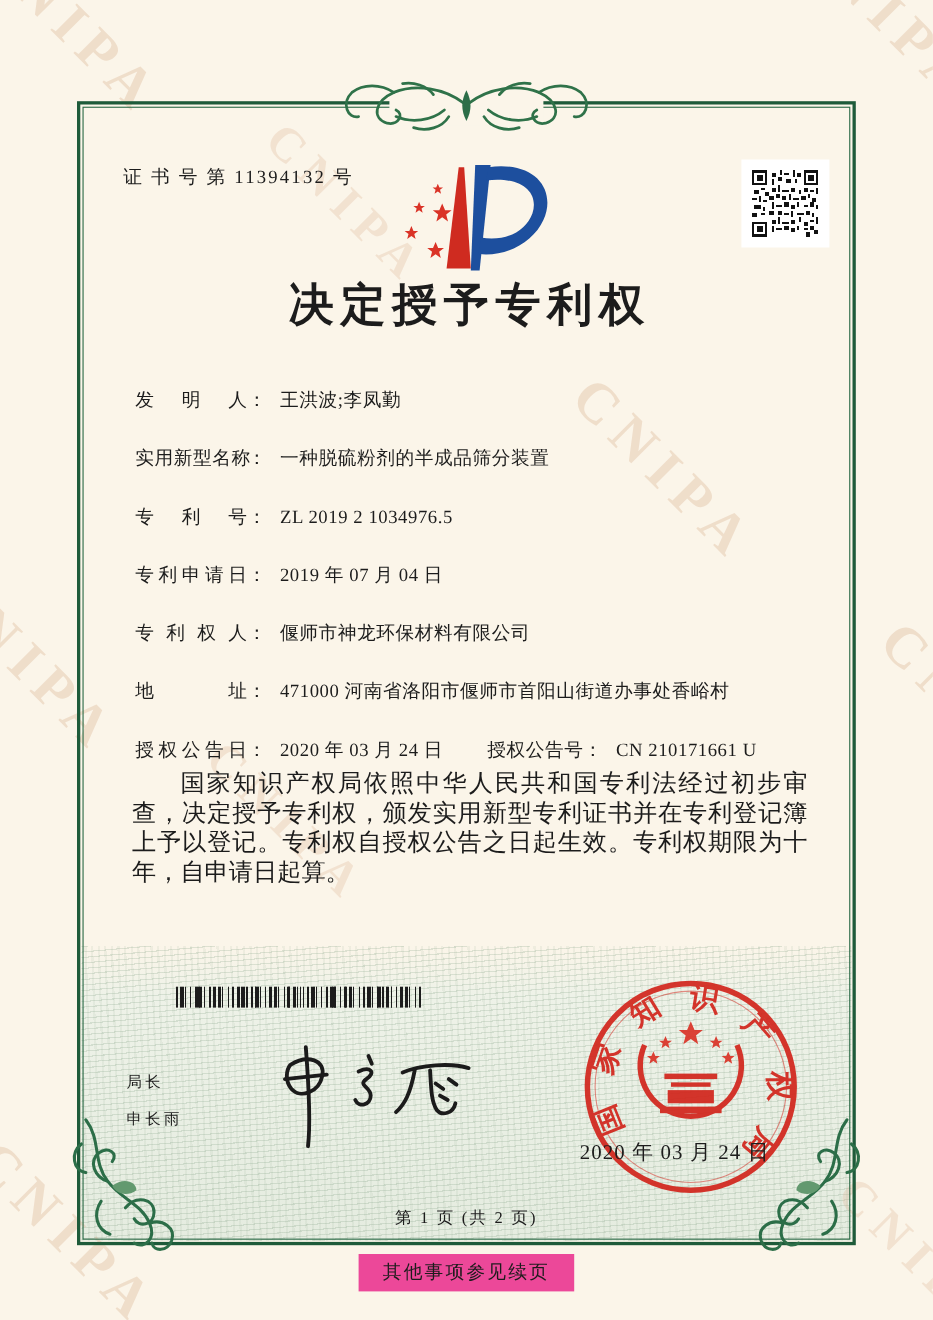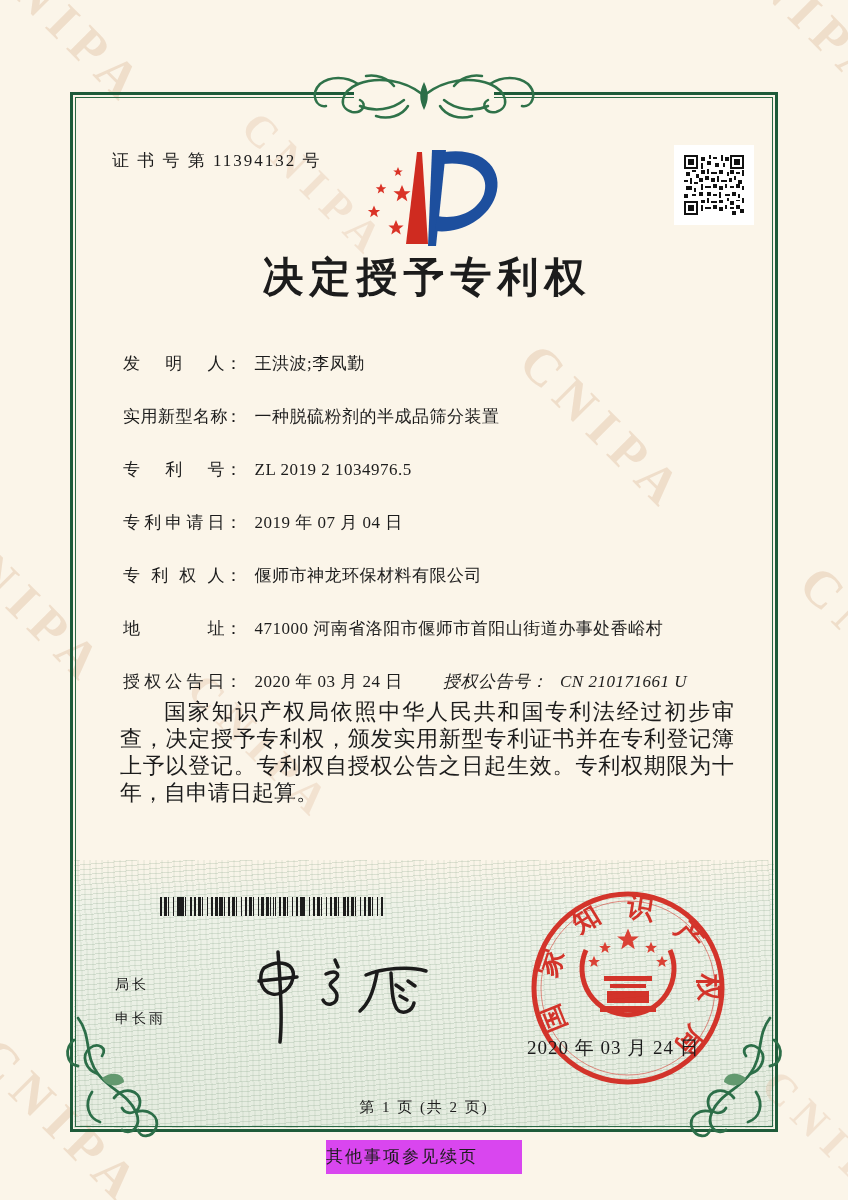--- a/index.html
+++ b/index.html
@@ -43,37 +43,37 @@
     font-size:41px;font-weight:bold;letter-spacing:6px;text-indent:6px;
   }
   .fields{left:123px;top:352px;width:616px;}
   .frow{position:relative;height:53px;font-size:17px;letter-spacing:.5px;white-space:nowrap;}
   .flabel{
     display:inline-block;width:102px;
     text-align:justify;text-align-last:justify;
     vertical-align:top;
   }
   .fcolon{display:inline-block;margin-right:12px;}
-  .pair2{position:absolute;left:320px;top:0;font-style:italic;}
+  .pair2{position:absolute;left:320px;top:0;}
   .paragraphs{left:120px;top:698px;width:614px;font-size:22px;line-height:27px;text-align:justify;}
   .paragraphs p{margin:0;text-indent:2em;}
   .barcode{
     left:160px;top:897px;width:223px;height:19px;
     background-image:
       repeating-linear-gradient(90deg,#1c1c1c 0 2px,rgba(0,0,0,0) 2px 4px,#1c1c1c 4px 7px,rgba(0,0,0,0) 7px 8px,#1c1c1c 8px 9px,rgba(0,0,0,0) 9px 13px,#1c1c1c 13px 14px,rgba(0,0,0,0) 14px 17px),
       repeating-linear-gradient(90deg,rgba(0,0,0,0) 0 19px,#1c1c1c 19px 22px,rgba(0,0,0,0) 22px 31px,#1c1c1c 31px 32px,rgba(0,0,0,0) 32px 41px);
   }
   .signer{left:115px;top:968px;font-size:14px;line-height:34px;letter-spacing:3px;}
   .signature{left:240px;top:938px;width:210px;height:110px;}
   .seal{left:508px;top:888px;width:240px;height:205px;}
   .seal-date{left:527px;top:1035px;font-size:19px;letter-spacing:1px;z-index:6;}
   .page-footer{left:70px;top:1098px;width:708px;text-align:center;font-size:15px;letter-spacing:2px;}
   .cont-note{
     left:326px;top:1140px;width:196px;height:34px;line-height:34px;
-    background:#d946ef;font-size:17px;letter-spacing:2px;
+    background:#ec4899;text-align:center;font-size:17px;letter-spacing:2px;
   }
   .abs{position:absolute;}
 </style>
 </head>
 <body>
 
 <span class="wm" style="left:-42px;top:-8px;">CNIPA</span>
 <span class="wm small" style="left:222px;top:160px;">CNIPA</span>
 <span class="wm" style="left:700px;top:-18px;">CNIPA</span>
 <span class="wm" style="left:498px;top:398px;">CNIPA</span>

